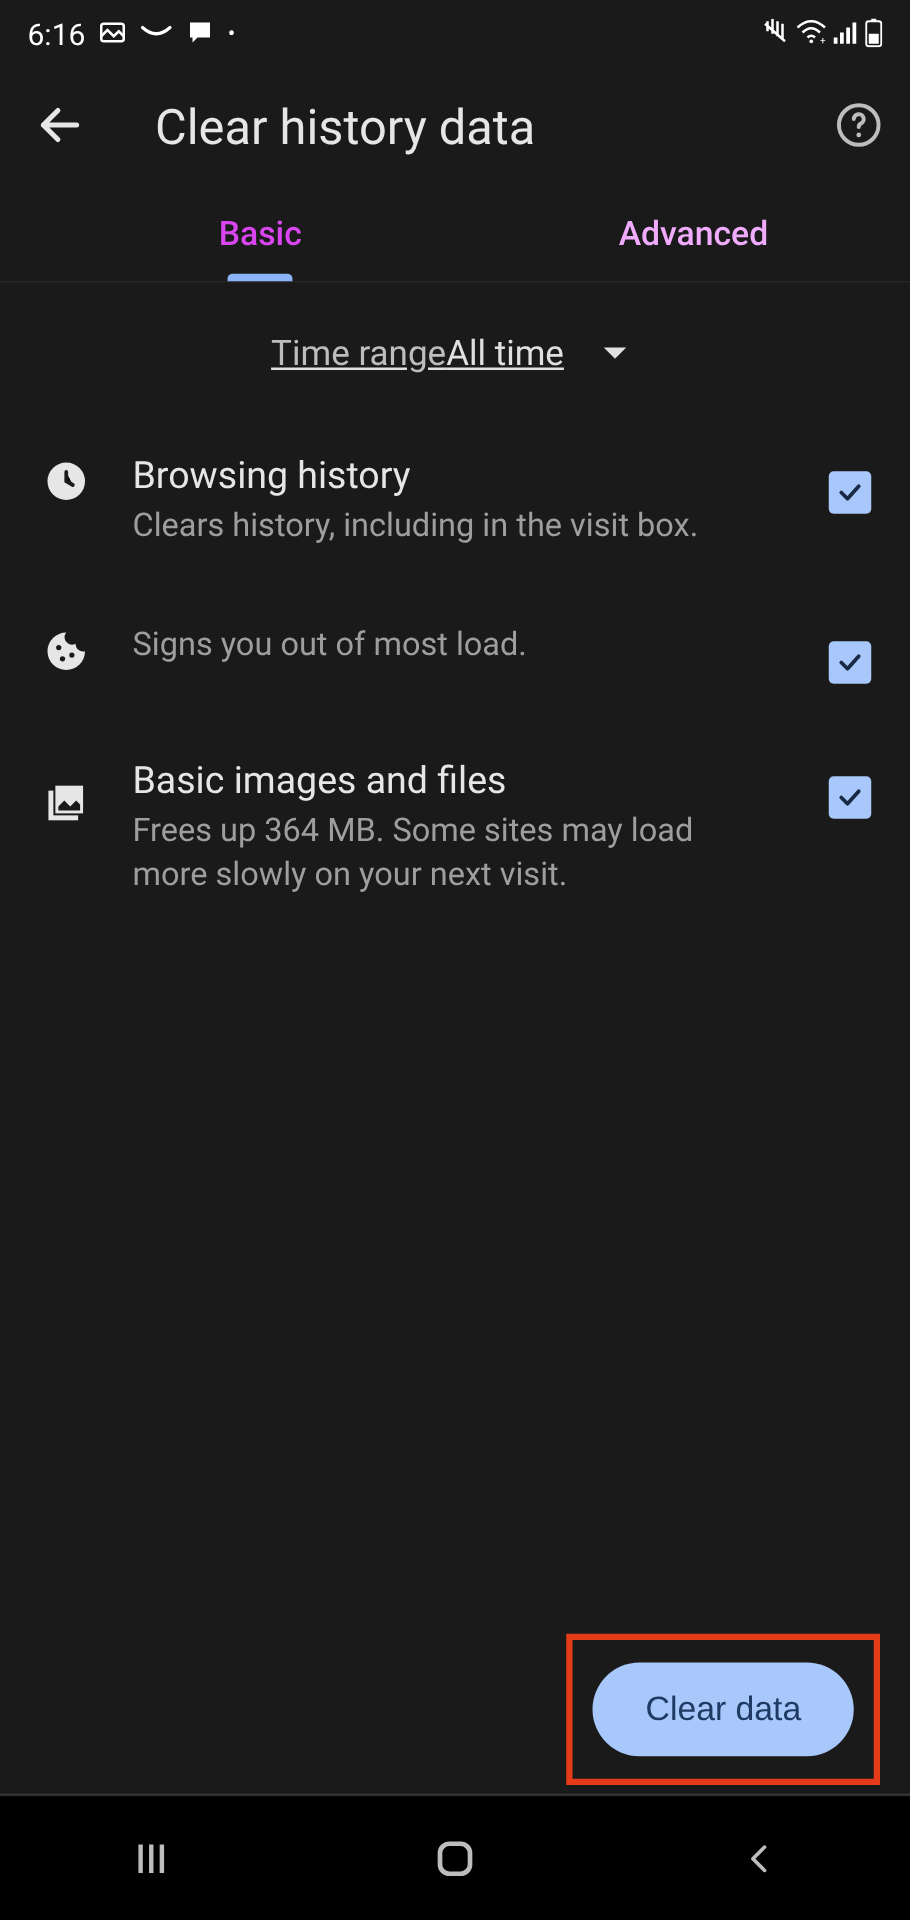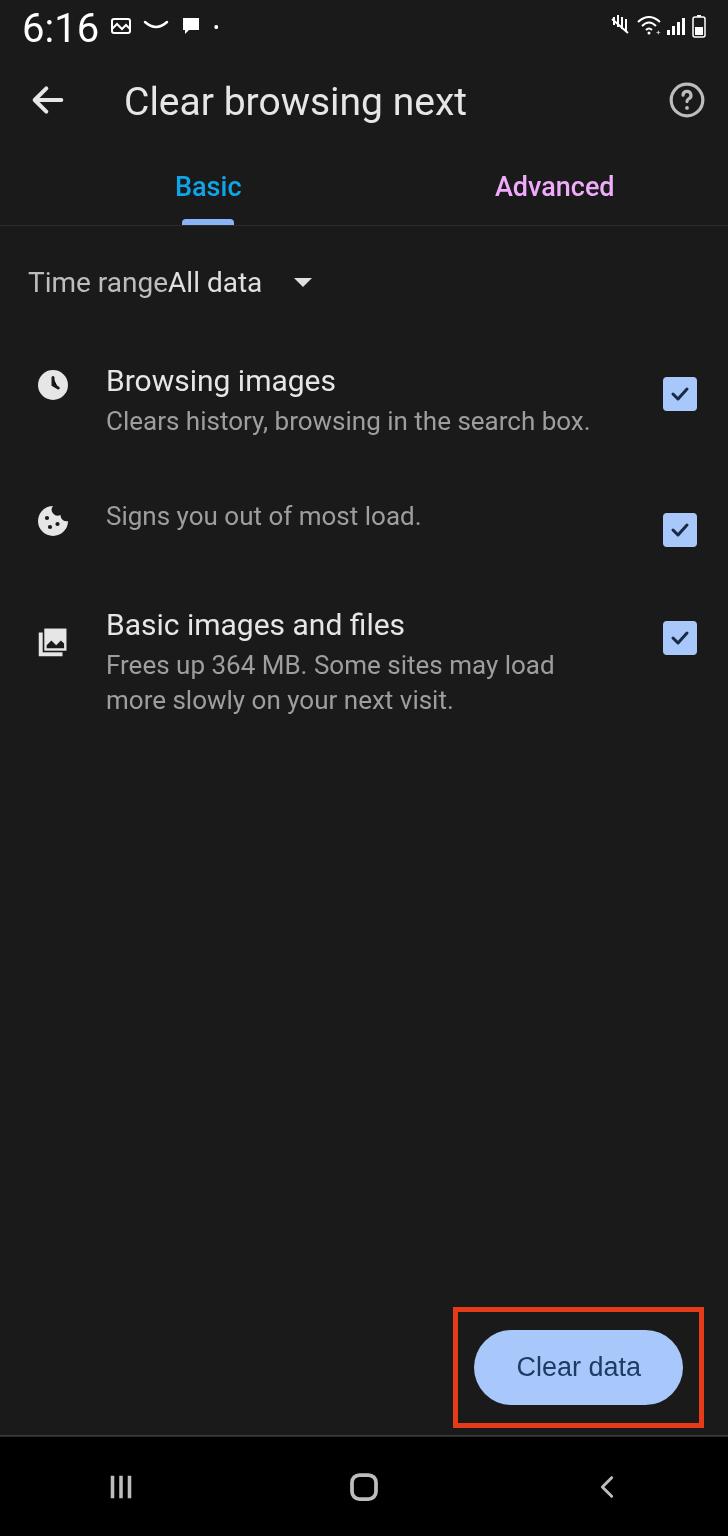--- a/index.html
+++ b/index.html
@@ -15,21 +15,21 @@
   
   .status-bar {
     height: 56px;
     display: flex;
     align-items: center;
     justify-content: space-between;
     padding: 0 22px;
     background: #1a1a1a;
   }
   .status-left { display: flex; align-items: center; gap: 10px; }
-  .status-time { color: #fff; font-size: 40px; font-weight: 400; }
+  .status-time { color: #fff; font-size: 24px; font-weight: 400; }
   .status-icon { color: #fff; }
   .status-right { display: flex; align-items: center; gap: 4px; }
 
   
   .app-bar {
     height: 92px;
     display: flex;
     align-items: center;
     padding: 0 22px 0 28px;
     background: #1a1a1a;
@@ -52,21 +52,21 @@
   }
   .tab {
     flex: 1;
     display: flex;
     align-items: center;
     justify-content: center;
     font-size: 27px;
     font-weight: 500;
     position: relative;
   }
-  .tab.active { color: #0ea5e9; margin-left: 35px; }
+  .tab.active { color: #d946ef; margin-left: 35px; }
   .tab.inactive { color: #f0abfc; }
   .tab.active::after {
     content: "";
     position: absolute;
     bottom: 0;
     left: 50%;
     transform: translateX(-50%);
     width: 52px;
     height: 6px;
     background: #8ab4f8;
@@ -75,22 +75,23 @@
 
   
   .content {
     background: #1a1a1a;
     padding-top: 40px;
   }
 
   .time-range-row {
     display: flex;
     align-items: center;
-    justify-content: flex-start;
+    justify-content: center;
     padding: 0 28px 34px 28px;
+    text-decoration: underline;
   }
   .time-range-label { color: #bdbdbd; font-size: 28px; }
   .time-range-value {
     color: #e0e0e0;
     font-size: 28px;
     display: flex;
     align-items: center;
     gap: 30px;
     padding-right: 8px;
   }
@@ -230,21 +231,21 @@
     </span>
   </div>
 </div>
 
 <div class="app-bar">
   <span class="back">
     <svg width="40" height="40" viewBox="0 0 24 24">
         <path d="M20 12 H4 M4 12 L11 5 M4 12 L11 19" stroke="#e6e6e6" stroke-width="2.4" fill="none" stroke-linecap="round" stroke-linejoin="round"></path>
       </svg>
   </span>
-  <div class="title">Clear browsing next</div>
+  <div class="title">Clear history data</div>
   <span class="help">
     <svg width="38" height="38" viewBox="0 0 24 24">
         <circle cx="12" cy="12" r="10" stroke="#bdbdbd" stroke-width="2" fill="none"></circle>
         <path d="M9.5 9 a2.5 2.5 0 1 1 3.5 2.3 c-1 .5 -1 1 -1 1.7" stroke="#bdbdbd" stroke-width="2" fill="none" stroke-linecap="round"></path>
         <circle cx="12" cy="17" r="1.2" fill="#bdbdbd"></circle>
       </svg>
   </span>
 </div>
 
 <div class="tabs">
@@ -254,37 +255,37 @@
   <div class="tab inactive">
     <span>Advanced</span>
   </div>
 </div>
 
 <div class="content">
 
   <div class="time-range-row">
     <span class="time-range-label">Time range</span>
     <span class="time-range-value">
-      <span>All data</span>
+      <span>All time</span>
       <svg width="22" height="14" viewBox="0 0 22 14">
           <path d="M2 2 L11 11 L20 2 Z" fill="#e0e0e0"></path>
         </svg>
     </span>
   </div>
 
   <div class="option-row">
     <div class="option-icon">
       <svg width="36" height="36" viewBox="0 0 24 24">
           <circle cx="12" cy="12" r="10" fill="#e6e6e6"></circle>
           <path d="M12 7 V12 L15.5 14" stroke="#1a1a1a" stroke-width="2" stroke-linecap="round"></path>
         </svg>
     </div>
     <div class="option-text">
-      <div class="option-title">Browsing images</div>
-      <div class="option-desc">Clears history, browsing in the search box.</div>
+      <div class="option-title">Browsing history</div>
+      <div class="option-desc">Clears history, including in the visit box.</div>
     </div>
     <div class="option-check">
       <div class="checkbox">
           <svg width="24" height="24" viewBox="0 0 24 24">
             <path d="M5 12 L10 17 L19 7" stroke="#1a2a45" stroke-width="3" fill="none" stroke-linecap="round" stroke-linejoin="round"></path>
           </svg>
         </div>
     </div>
   </div>
 

